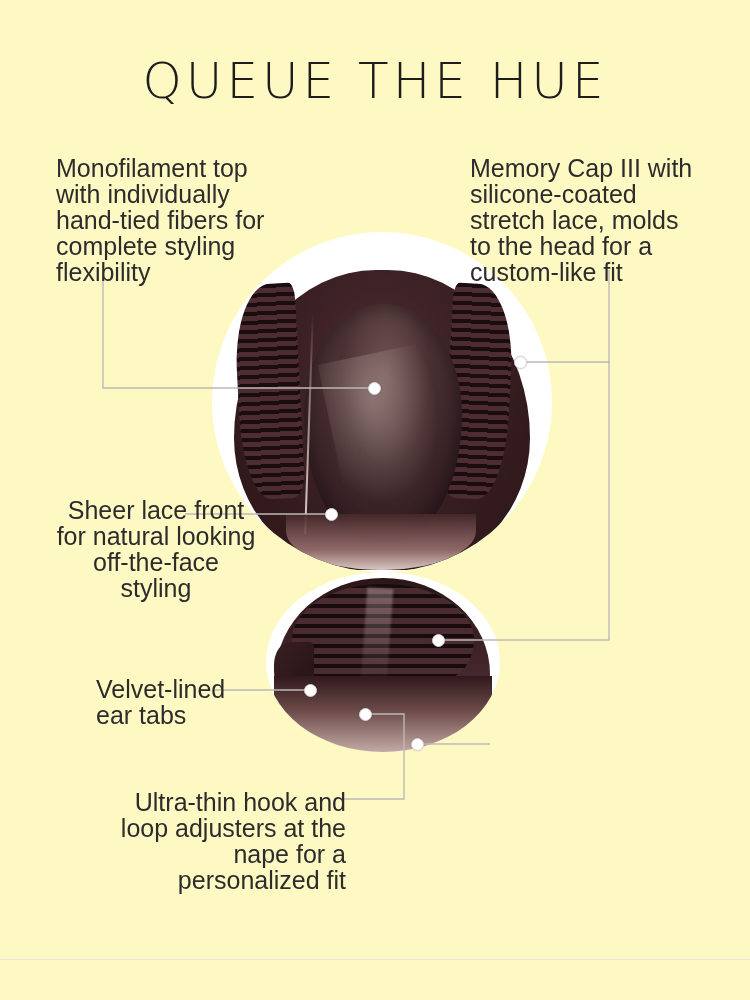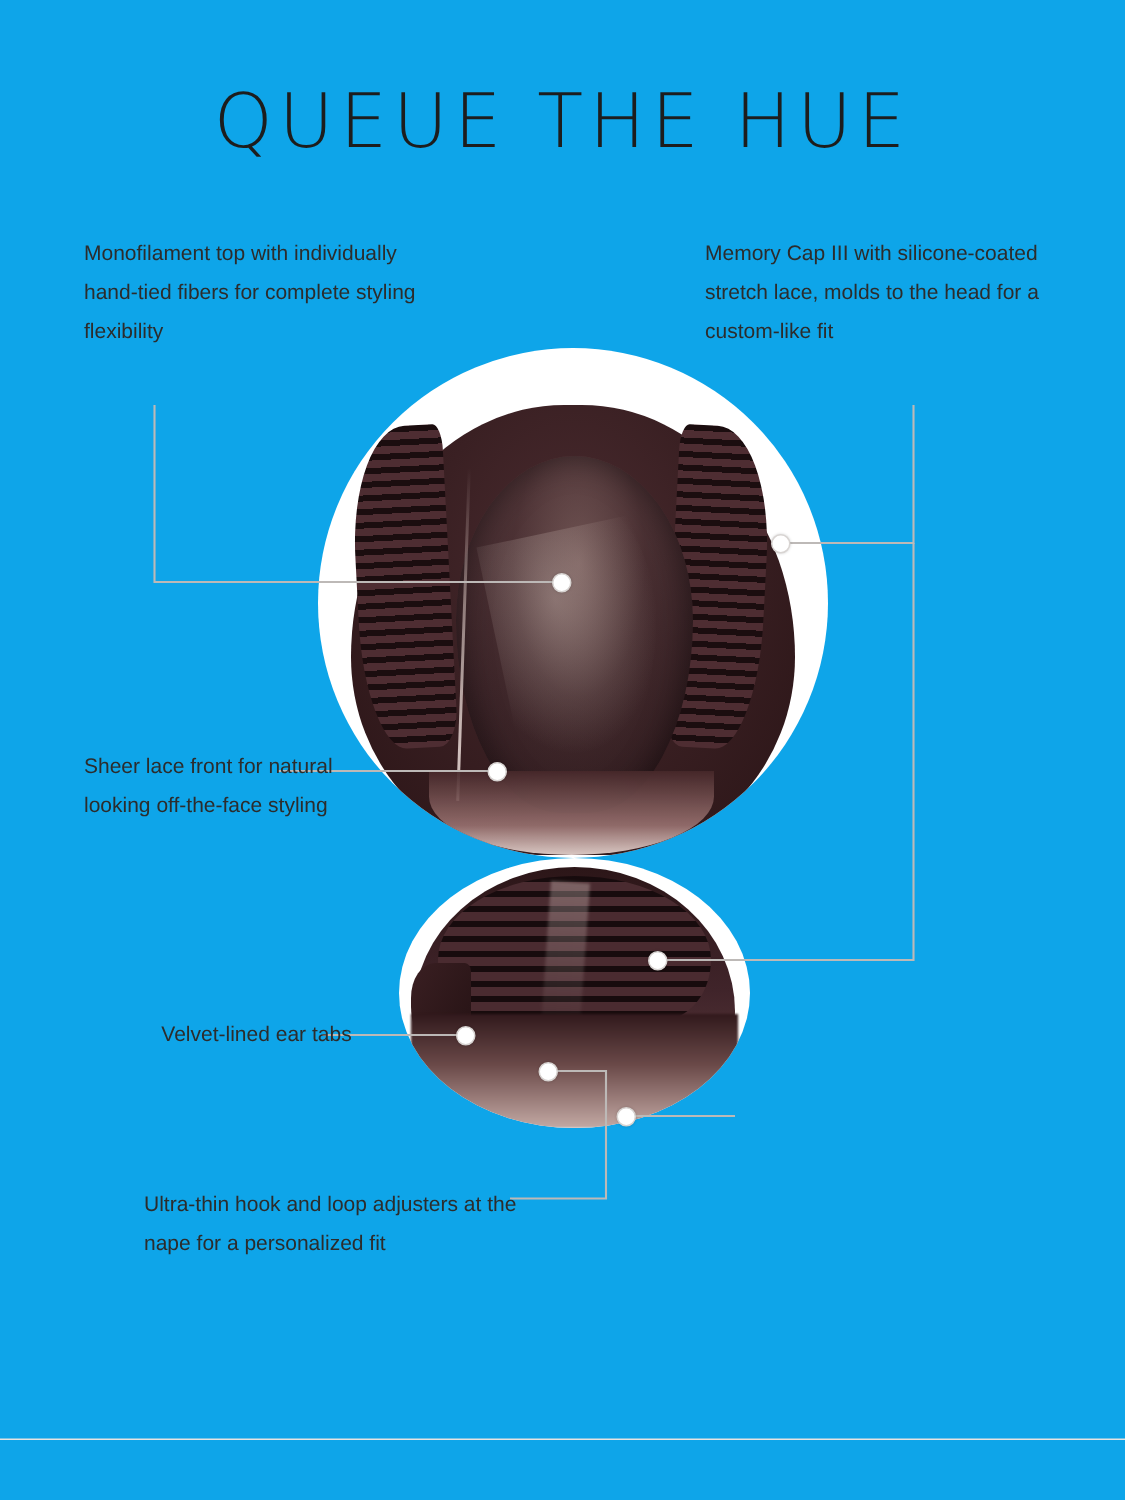--- a/index.html
+++ b/index.html
@@ -11,21 +11,21 @@
     height: 1000px;
     background: #ffffff;
     font-family: "Liberation Sans", sans-serif;
     color: #2b2b2b;
     overflow: hidden;
   }
   #stage {
     position: relative;
     width: 750px;
     height: 1000px;
-    background: #0ea5e9;
+    background: #fef9c3;
   }
 
   
   #title {
     position: absolute;
     top: 52px;
     left: 0;
     width: 750px;
     text-align: center;
     font-size: 50px;
@@ -42,33 +42,33 @@
     left: 0;
     top: 0;
     width: 750px;
     height: 1000px;
     pointer-events: none;
   }
 
   
   .label {
     position: absolute;
-    font-size: 14px;
+    font-size: 25px;
     line-height: 26px;
     color: #2c2c2c;
     font-family: "Liberation Sans", sans-serif;
   }
   .label.right-align { }
 
   #lbl-mono      { left: 56px;  top: 155px; width: 228px; }
   #lbl-memory    { left: 470px; top: 155px; width: 228px; }
-  #lbl-sheer     { left: 56px;  top: 497px; width: 200px; }
-  #lbl-eartabs   { left: 96px;  top: 676px; width: 150px; text-align: center; }
+  #lbl-sheer     { left: 56px;  top: 497px; width: 200px; text-align: center; }
+  #lbl-eartabs   { left: 96px;  top: 676px; width: 150px; text-align: left; }
   #lbl-nape      { left: 497px; top: 730px; width: 200px; }
-  #lbl-hook      { left: 96px;  top: 789px; width: 250px; }
+  #lbl-hook      { left: 96px;  top: 789px; width: 250px; text-align: right; }
 
   
   .circle-photo {
     position: absolute;
     border-radius: 50%;
     overflow: hidden;
   }
   #photo-top {
     left: 212px;
     top: 232px;

